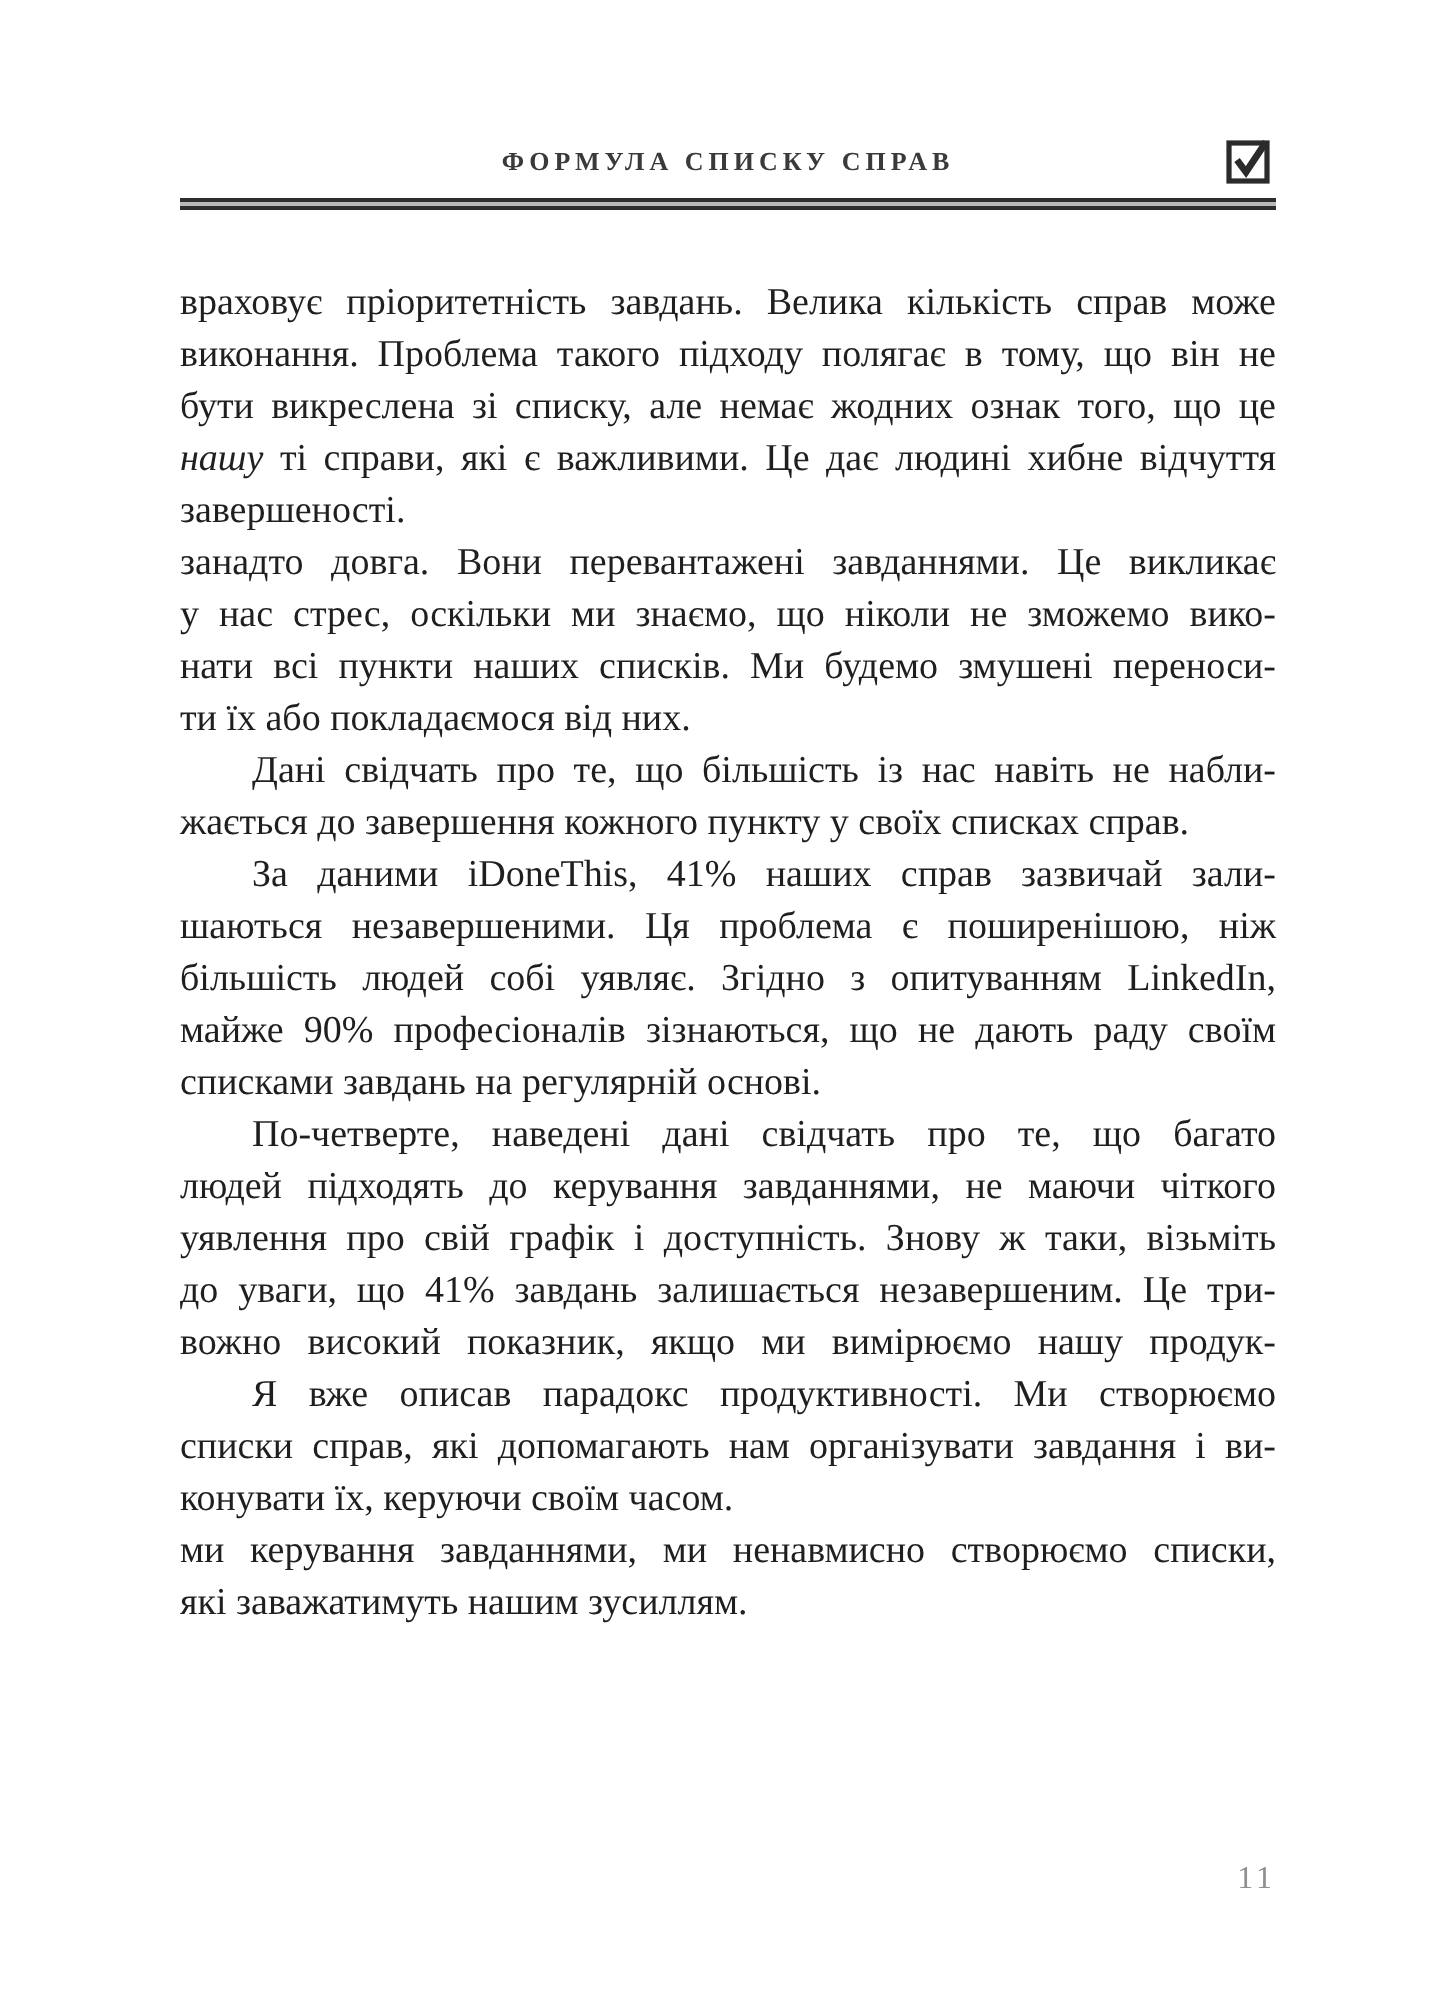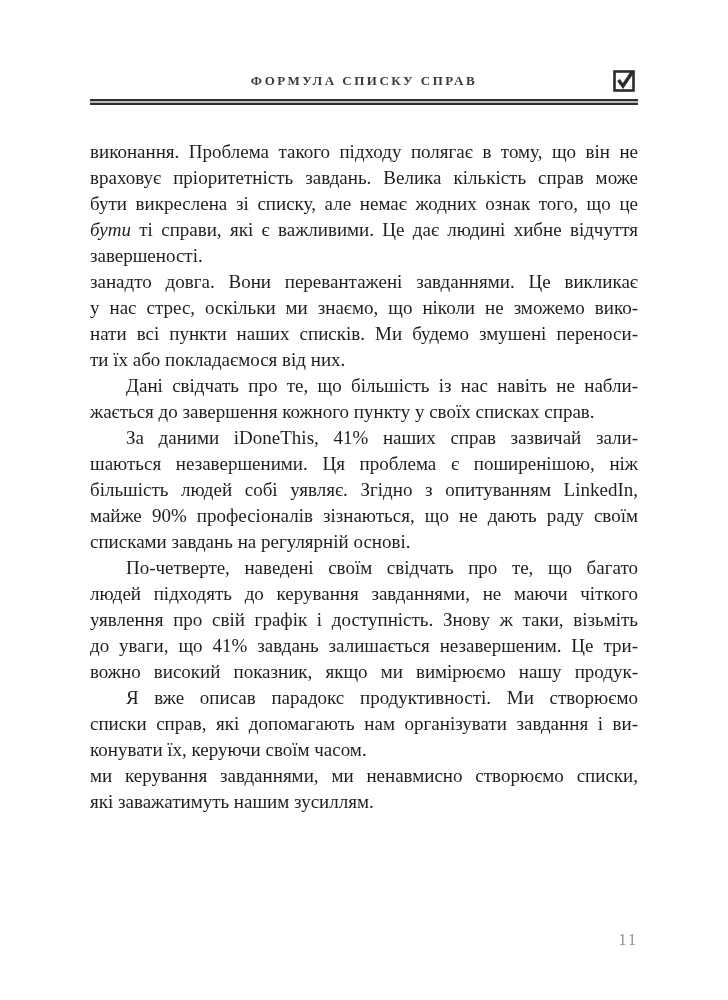--- a/index.html
+++ b/index.html
@@ -69,24 +69,24 @@
       <rect x="3.5" y="7.5" width="19" height="19" fill="#ffffff" stroke="#2b2b2b" stroke-width="2.6"></rect>
       <path d="M7.5 16 L12 22 L22 7" fill="none" stroke="#2b2b2b" stroke-width="3.4"></path>
     </svg>
   </div>
 
   <div class="rule"></div>
 
   <div class="text-block">
 
     <div class="para">
+      <div class="line">враховує пріоритетність завдань. Велика кількість справ може</div>
       <div class="line">виконання. Проблема такого підходу полягає в тому, що він не</div>
-      <div class="line">враховує пріоритетність завдань. Велика кількість справ може</div>
       <div class="line">бути викреслена зі списку, але немає жодних ознак того, що це</div>
-      <div class="line"><span class="italic">бути</span> <span>ті справи, які є важливими. Це дає людині хибне відчуття</span></div>
+      <div class="line"><span class="italic">нашу</span> <span>ті справи, які є важливими. Це дає людині хибне відчуття</span></div>
       <div class="line last">завершеності.</div>
     </div>
 
     <div class="para">
       <div class="line">занадто довга. Вони перевантажені завданнями. Це викликає</div>
       <div class="line">у нас стрес, оскільки ми знаємо, що ніколи не зможемо вико-</div>
       <div class="line">нати всі пункти наших списків. Ми будемо змушені переноси-</div>
       <div class="line last">ти їх або покладаємося від них.</div>
     </div>
 
@@ -97,21 +97,21 @@
 
     <div class="para">
       <div class="line indent">За даними iDoneThis, 41% наших справ зазвичай зали-</div>
       <div class="line">шаються незавершеними. Ця проблема є поширенішою, ніж</div>
       <div class="line">більшість людей собі уявляє. Згідно з опитуванням LinkedIn,</div>
       <div class="line">майже 90% професіоналів зізнаються, що не дають раду своїм</div>
       <div class="line last">списками завдань на регулярній основі.</div>
     </div>
 
     <div class="para">
-      <div class="line indent">По-четверте, наведені своїм свідчать про те, що багато</div>
+      <div class="line indent">По-четверте, наведені дані свідчать про те, що багато</div>
       <div class="line">людей підходять до керування завданнями, не маючи чіткого</div>
       <div class="line">уявлення про свій графік і доступність. Знову ж таки, візьміть</div>
       <div class="line">до уваги, що 41% завдань залишається незавершеним. Це три-</div>
       <div class="line">вожно високий показник, якщо ми вимірюємо нашу продук-</div>
     </div>
 
     <div class="para">
       <div class="line indent">Я вже описав парадокс продуктивності. Ми створюємо</div>
       <div class="line">списки справ, які допомагають нам організувати завдання і ви-</div>
       <div class="line last">конувати їх, керуючи своїм часом.</div>

